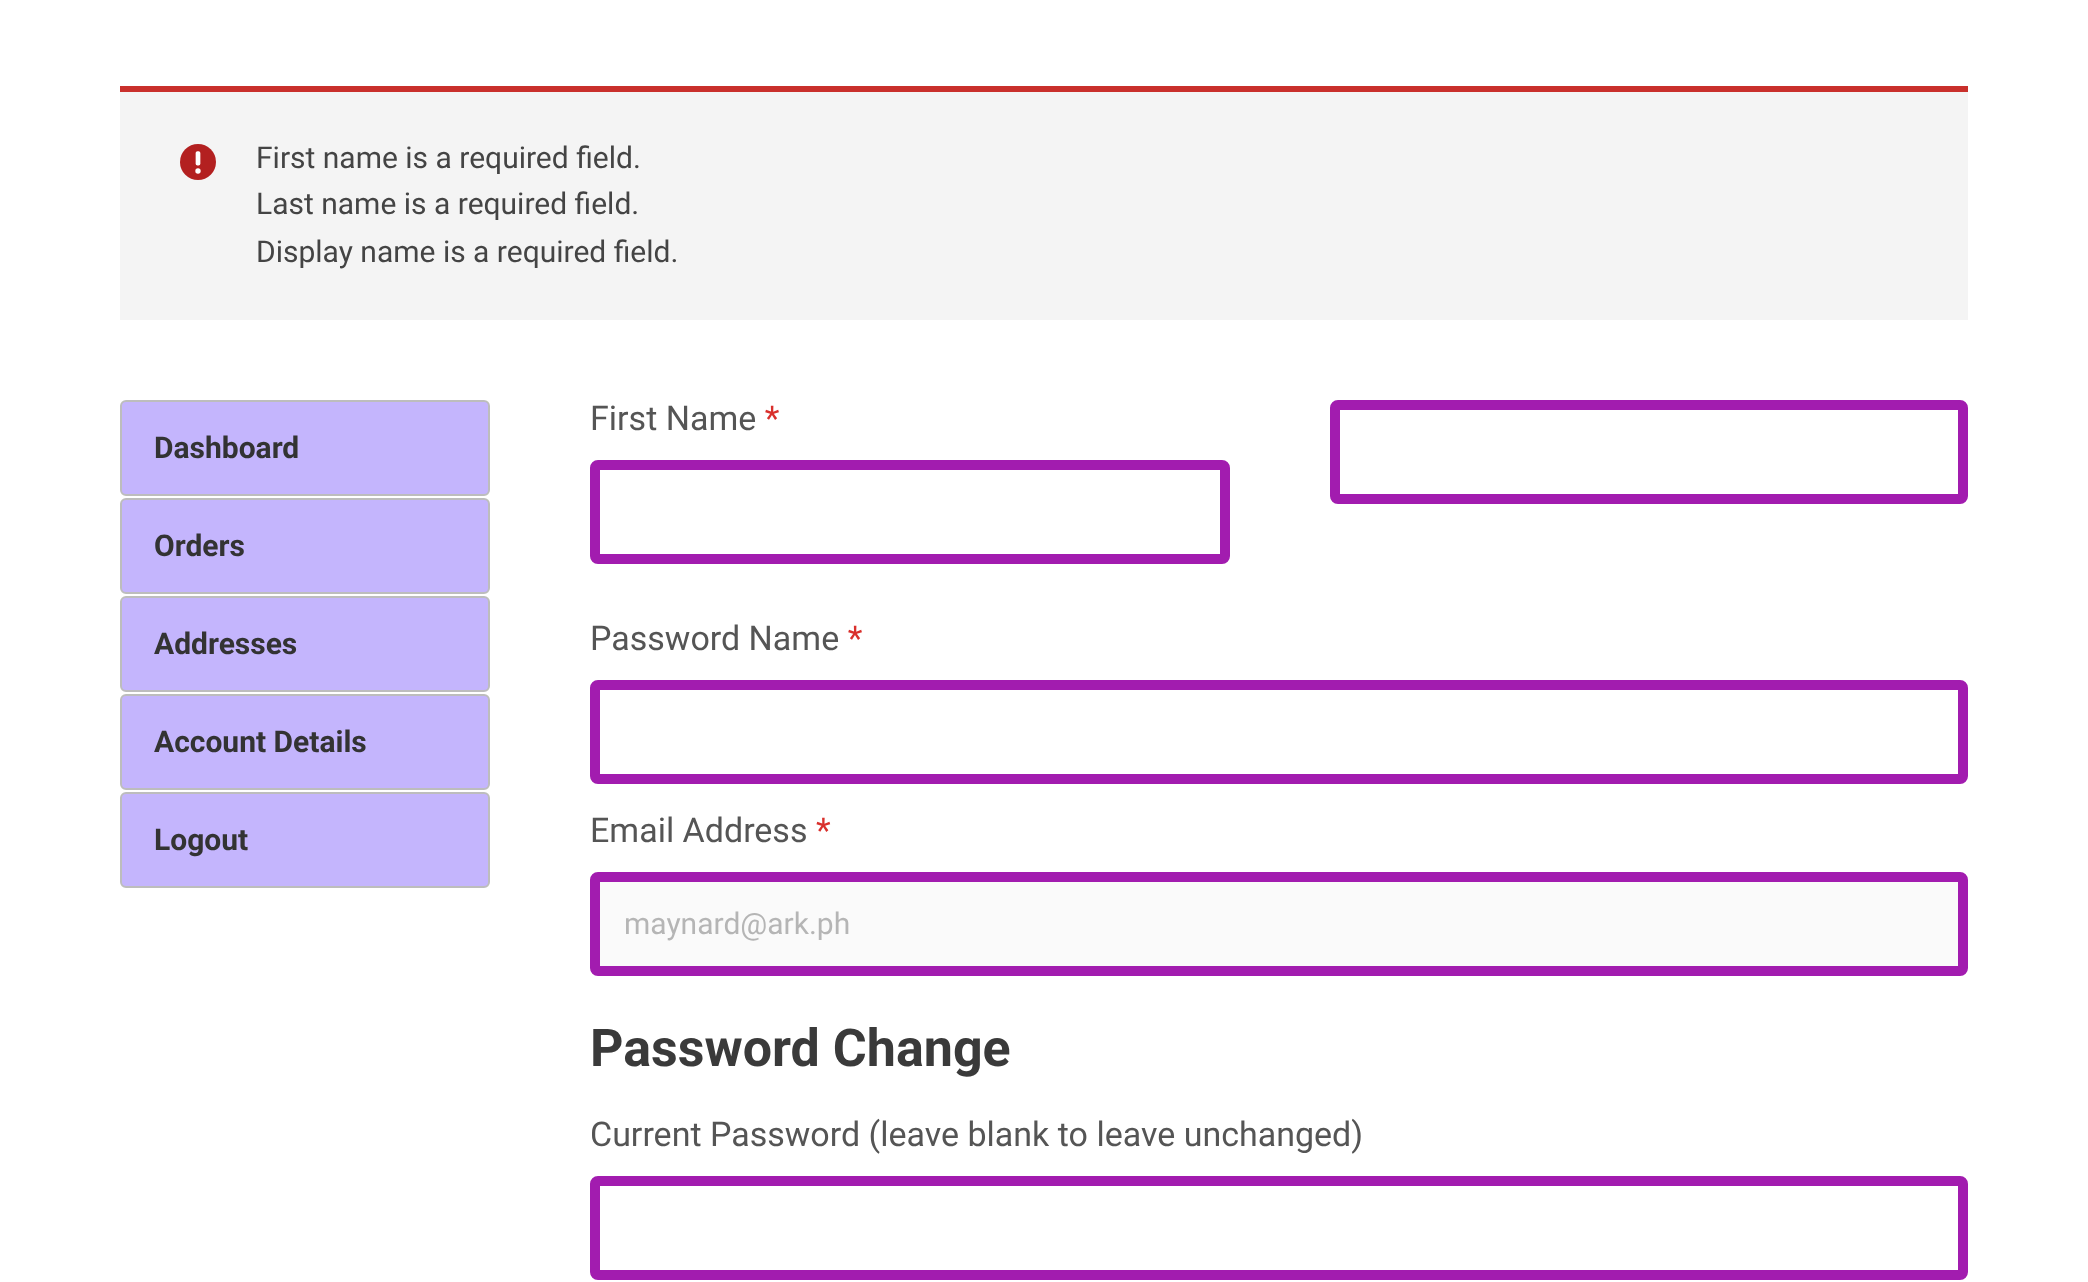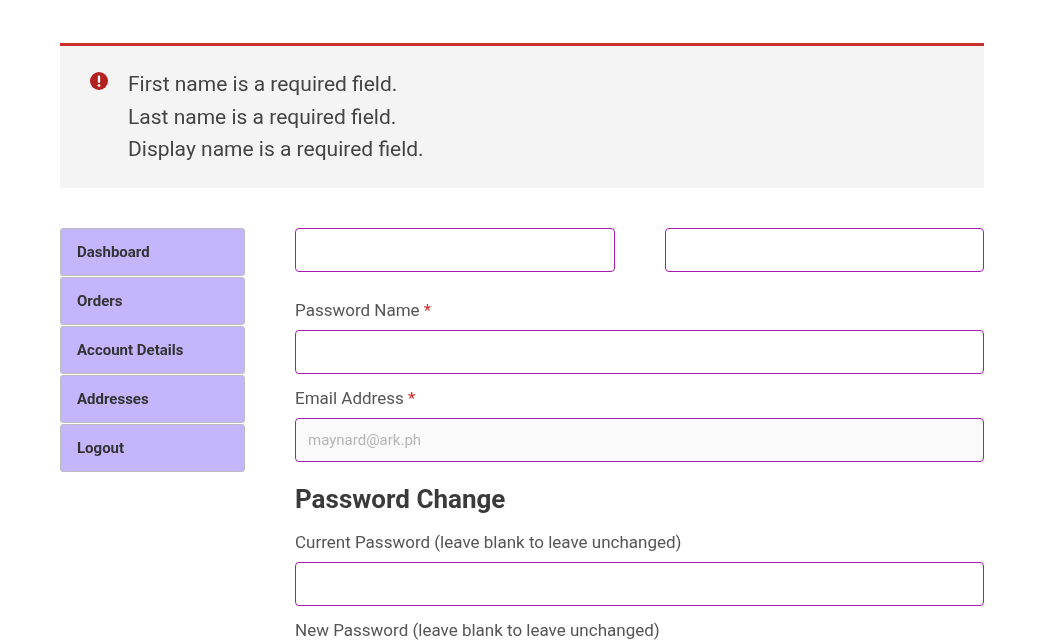--- a/index.html
+++ b/index.html
@@ -30,21 +30,21 @@
       width: 18px;
       height: 18px;
       flex-shrink: 0;
       margin-top: 4px;
       margin-right: 20px;
       margin-left: 0;
     }
     .alert-messages {
       flex: 1;
       color: #444;
-      font-size: 21px;
+      font-size: 15px;
       line-height: 1.55;
     }
     .alert-messages div {
       margin-bottom: 0;
     }
     .content-row {
       display: flex;
       gap: 50px;
     }
     .sidebar {
@@ -87,21 +87,21 @@
       font-size: 17px;
       color: #555;
       margin-bottom: 10px;
       font-weight: 400;
     }
     .required {
       color: #d9302c;
     }
     .field input {
       width: 100%;
-      border: 1px solid #a21caf;
+      border: 5px solid #a21caf;
       border-radius: 4px;
       padding: 12px 12px;
       font-size: 15px;
       font-family: inherit;
       color: #555;
       background: #fff;
     }
     .field input.disabled {
       background: #fafafa;
       color: #b5b5b5;
@@ -131,28 +131,31 @@
     <div>First name is a required field.</div>
     <div>Last name is a required field.</div>
     <div>Display name is a required field.</div>
   </div>
 </div>
 
 <div class="content-row">
   <nav class="sidebar">
     <a class="sidebar-item">Dashboard</a>
     <a class="sidebar-item">Orders</a>
+    <a class="sidebar-item">Addresses</a>
     <a class="sidebar-item">Account Details</a>
-    <a class="sidebar-item">Addresses</a>
     <a class="sidebar-item">Logout</a>
   </nav>
 
   <div class="main">
     <div class="fields-row">
       <div class="field">
+        <label>
+          <span>First Name</span> <span class="required">*</span>
+        </label>
         <input type="text" value="" style="">
       </div>
       <div class="field">
         <input type="text" value="" style="">
       </div>
     </div>
 
     <div class="field field-full">
       <label>
         <span>Password Name</span> <span class="required">*</span>

